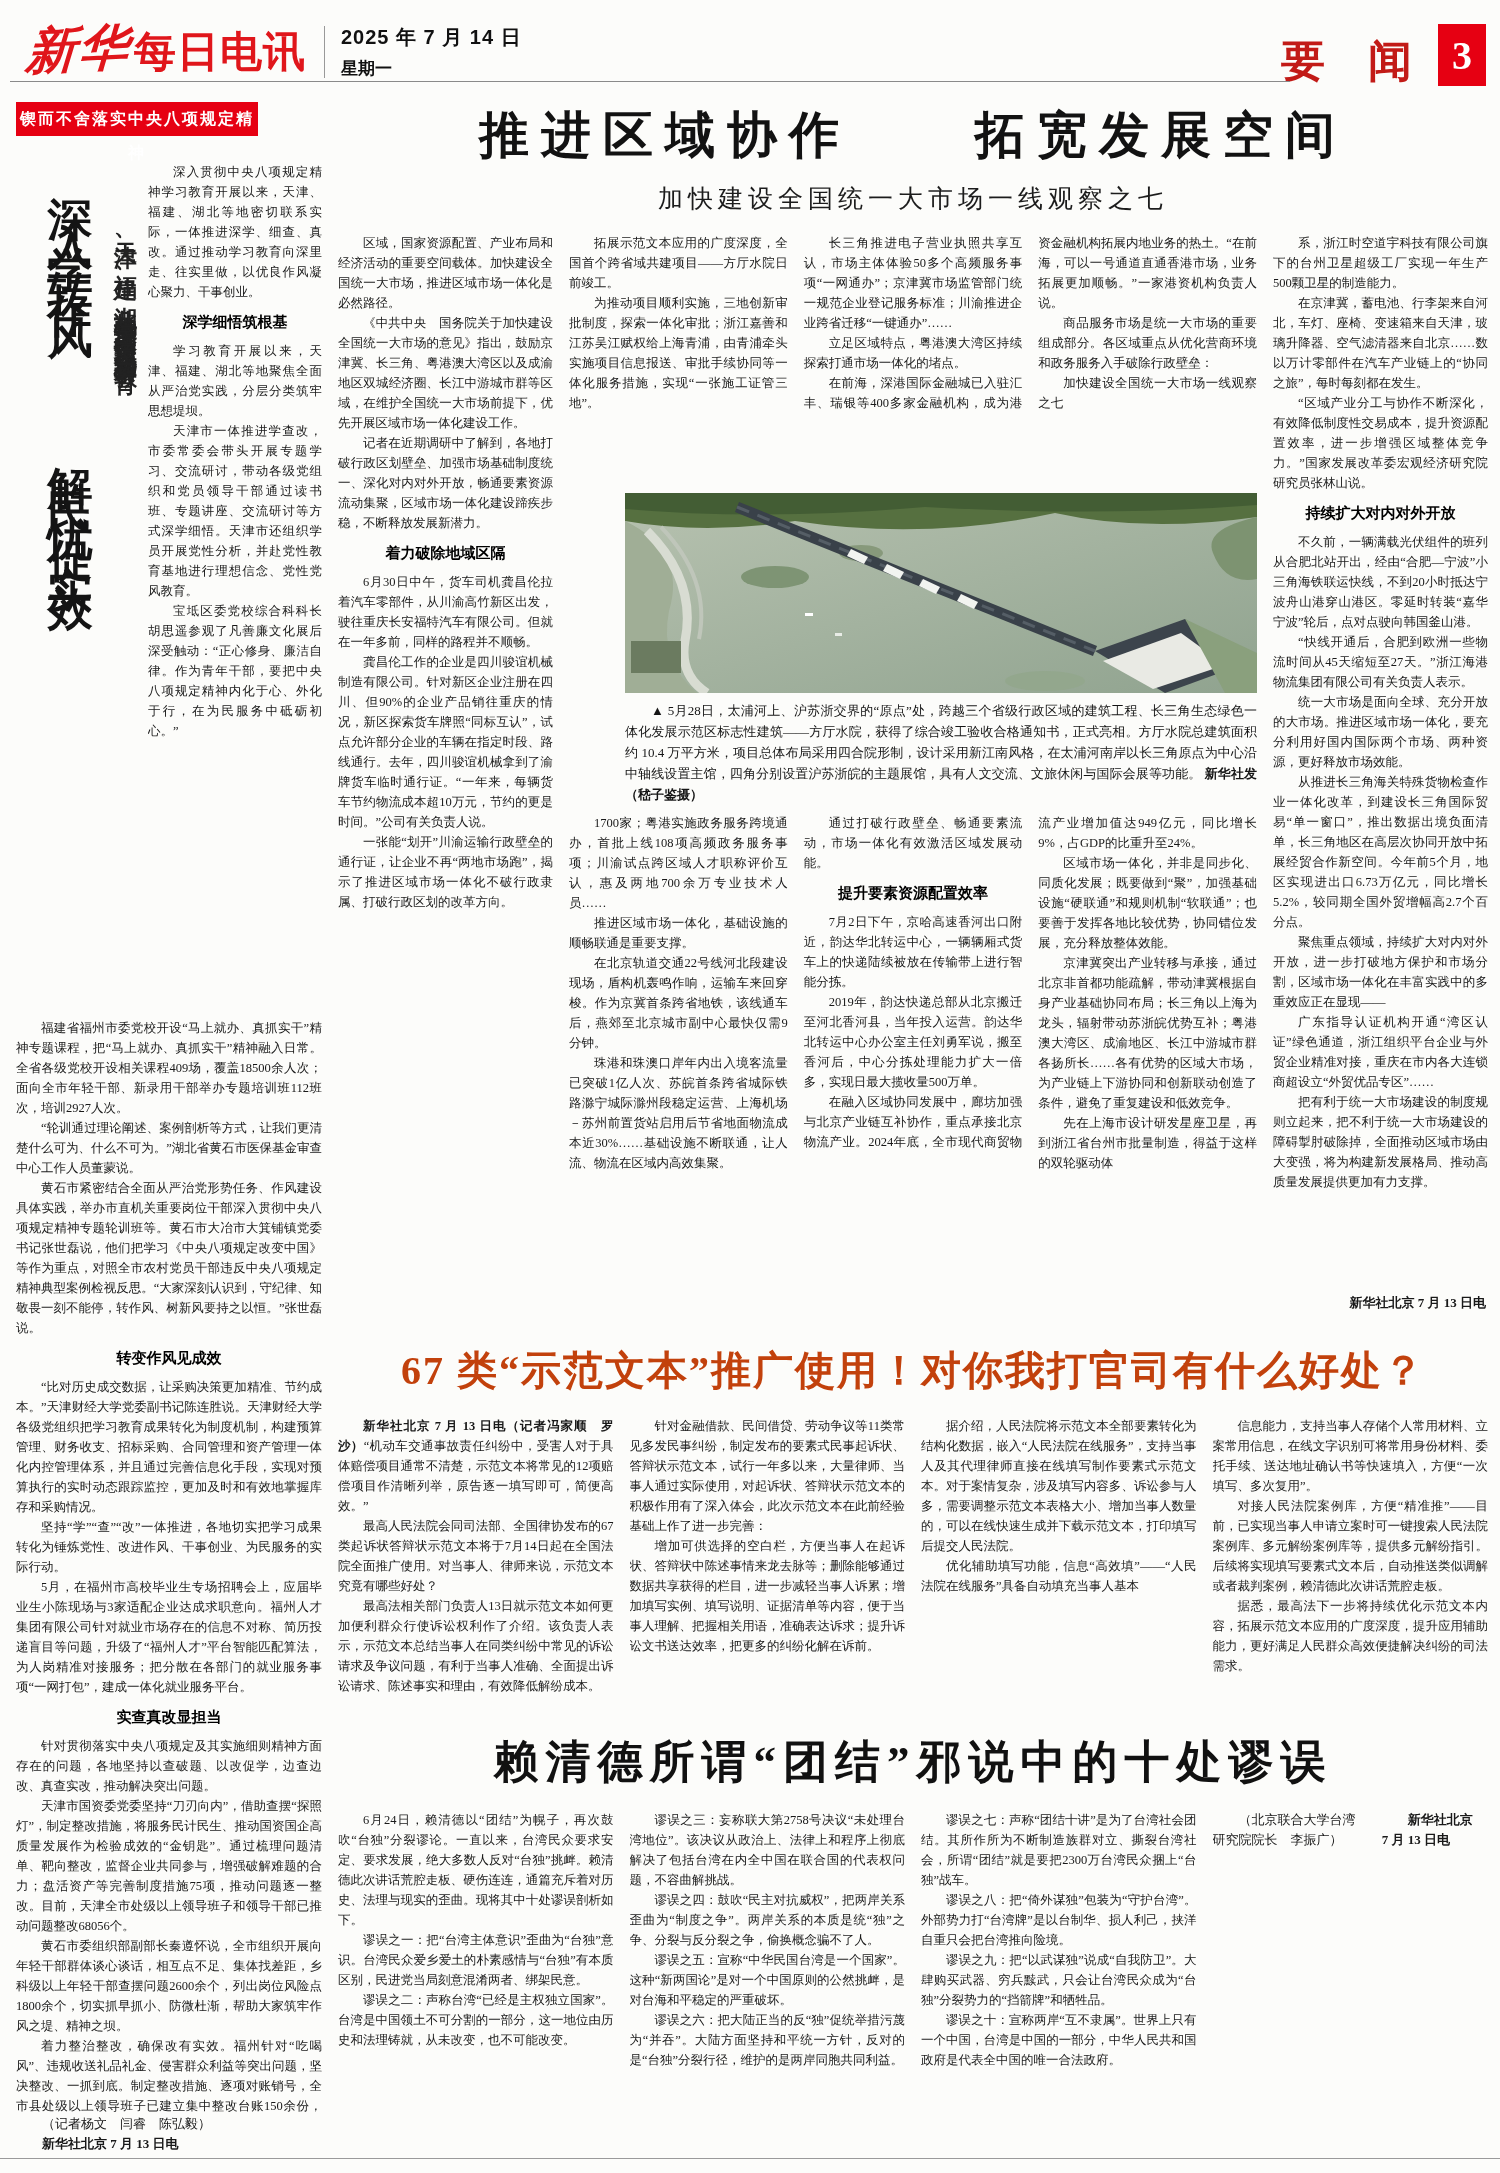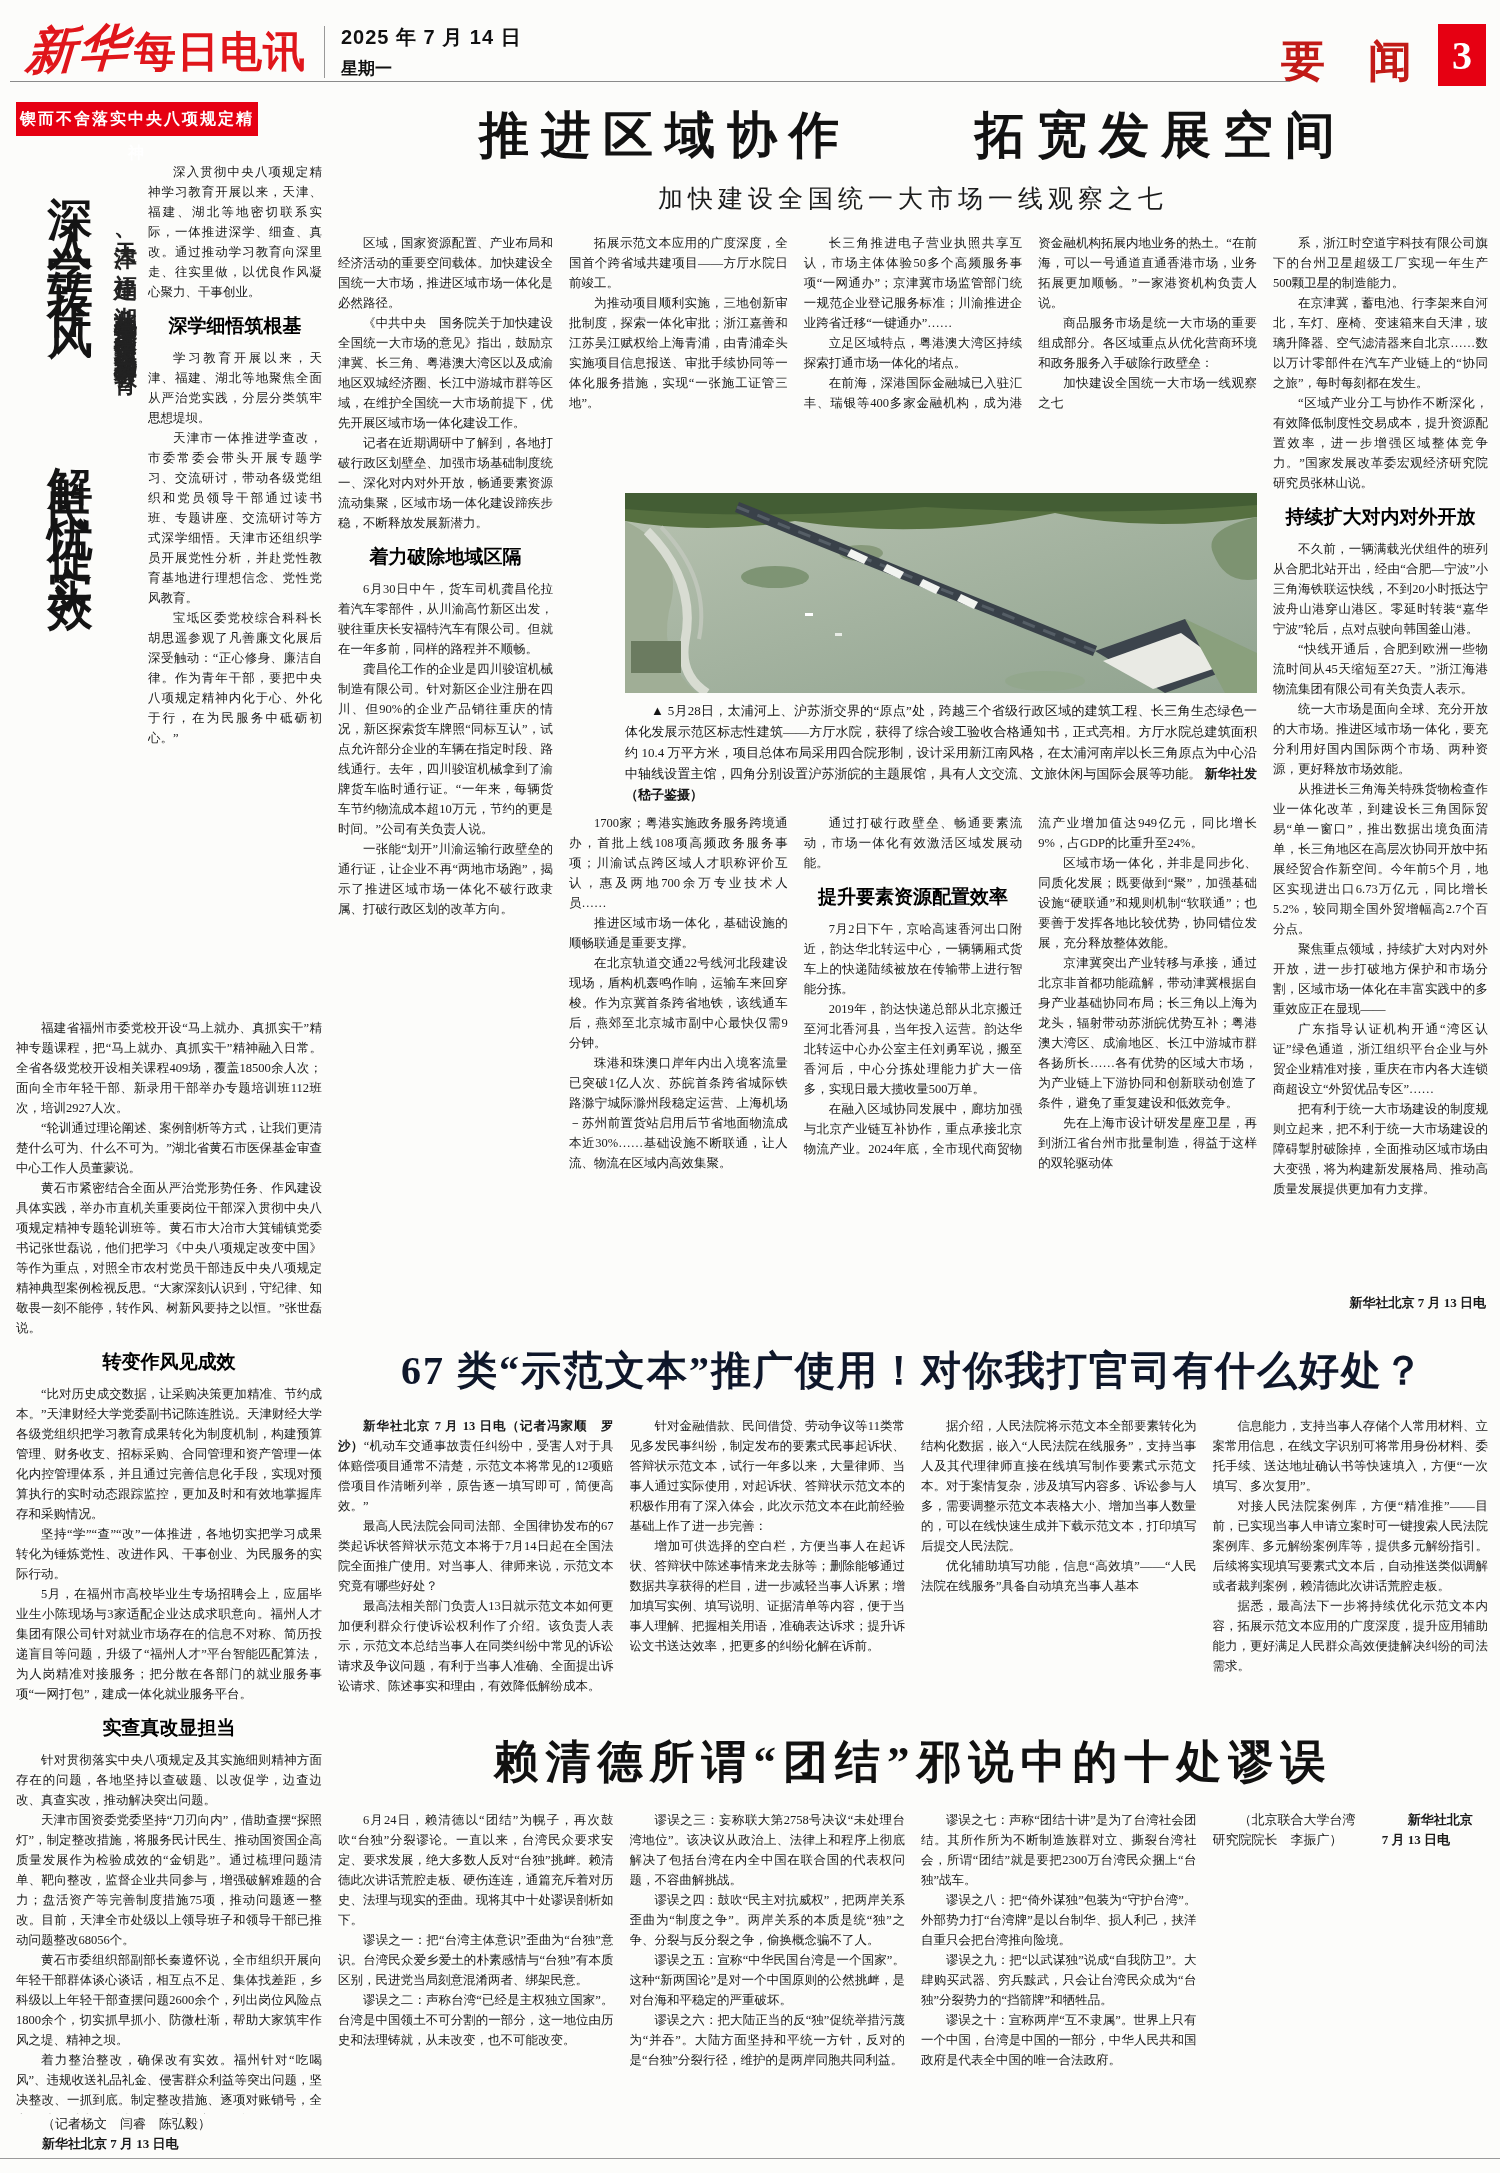--- a/index.html
+++ b/index.html
@@ -36,41 +36,41 @@
   .vsub { writing-mode:vertical-rl; text-orientation:upright; font-family:"Liberation Sans",sans-serif;
           font-size:23px; font-weight:600; color:#222; letter-spacing:3px; width:46px; padding-top:62px; line-height:1.1; }
   .rail-top-body { flex:1; margin-left:10px; overflow:hidden; }
   .rail-bottom { flex:1; overflow:hidden; margin-top:14px; display:flex; flex-direction:column; }
   .rail-bottom-list { flex:1; overflow:hidden; }
   .sigline { text-align:left; padding-right:14px; font-size:13px; }
   .sigline.b { font-weight:700; }
 
   
   p { font-size:12.5px; line-height:20px; text-align:justify; text-indent:2em; color:#191919; }
-  h4.subhead { font-family:"Liberation Sans",sans-serif; font-size:19px; font-weight:700; color:#000;
+  h4.subhead { font-family:"Liberation Sans",sans-serif; font-size:15px; font-weight:700; color:#000;
                text-align:center; margin:11px 0 9px; }
 
   
   .main-headline { text-align:center; font-size:50px; font-weight:900; color:#121212; letter-spacing:12px; margin-top:2px; line-height:62px; }
   .main-kicker { text-align:center; font-size:25px; font-weight:400; letter-spacing:5px; color:#1c1c1c; margin:16px 0 18px; }
   .main-body { display:flex; gap:16px; height:1080px; overflow:hidden; }
   .mcol { width:215px; overflow:hidden; }
   .mcol5 { display:flex; flex-direction:column; }
   .mcol5 .mcol-list { flex:1; overflow:hidden; }
   .mmid { width:688px; display:flex; flex-direction:column; }
   .mmid-top { column-count:3; column-gap:16px; height:252px; overflow:hidden; }
   .mmid-bot { column-count:3; column-gap:16px; flex:1; overflow:hidden; margin-top:8px; }
   figure.photo { margin:8px 0 0 56px; width:632px; }
   .photo-frame { width:632px; height:200px; overflow:hidden; background:#a7b4a3; }
   figcaption { font-size:13px; line-height:21px; text-align:justify; color:#151515; margin-top:7px; text-indent:2em; }
   figcaption b { font-weight:700; }
   .main-credit { text-align:right; font-weight:700; font-size:13px; padding-right:2px; }
 
   
-  .band2-headline { text-align:center; font-size:40px; font-weight:900; letter-spacing:2px; color:#0f172a; margin-top:30px; }
+  .band2-headline { text-align:center; font-size:40px; font-weight:900; letter-spacing:2px; color:#c2410c; margin-top:30px; }
   .band3-headline { text-align:center; font-size:45px; font-weight:900; letter-spacing:7px; color:#111; margin-top:34px; }
   .fourcols { display:flex; gap:16px; margin-top:18px; overflow:hidden; }
   .fourcols .fcol { flex:1; overflow:hidden; }
   .courts-cols { height:282px; }
   .taiwan-cols { height:346px; }
   .fcol.endcol { display:flex; flex-direction:row; }
   .fcol.endcol .fcol-list { flex:1; overflow:hidden; }
   .dateline b { font-weight:700; }
 
   .page-bottom-rule { position:absolute; left:0; right:0; bottom:14px; height:1px; background:#9a9a9a; }

